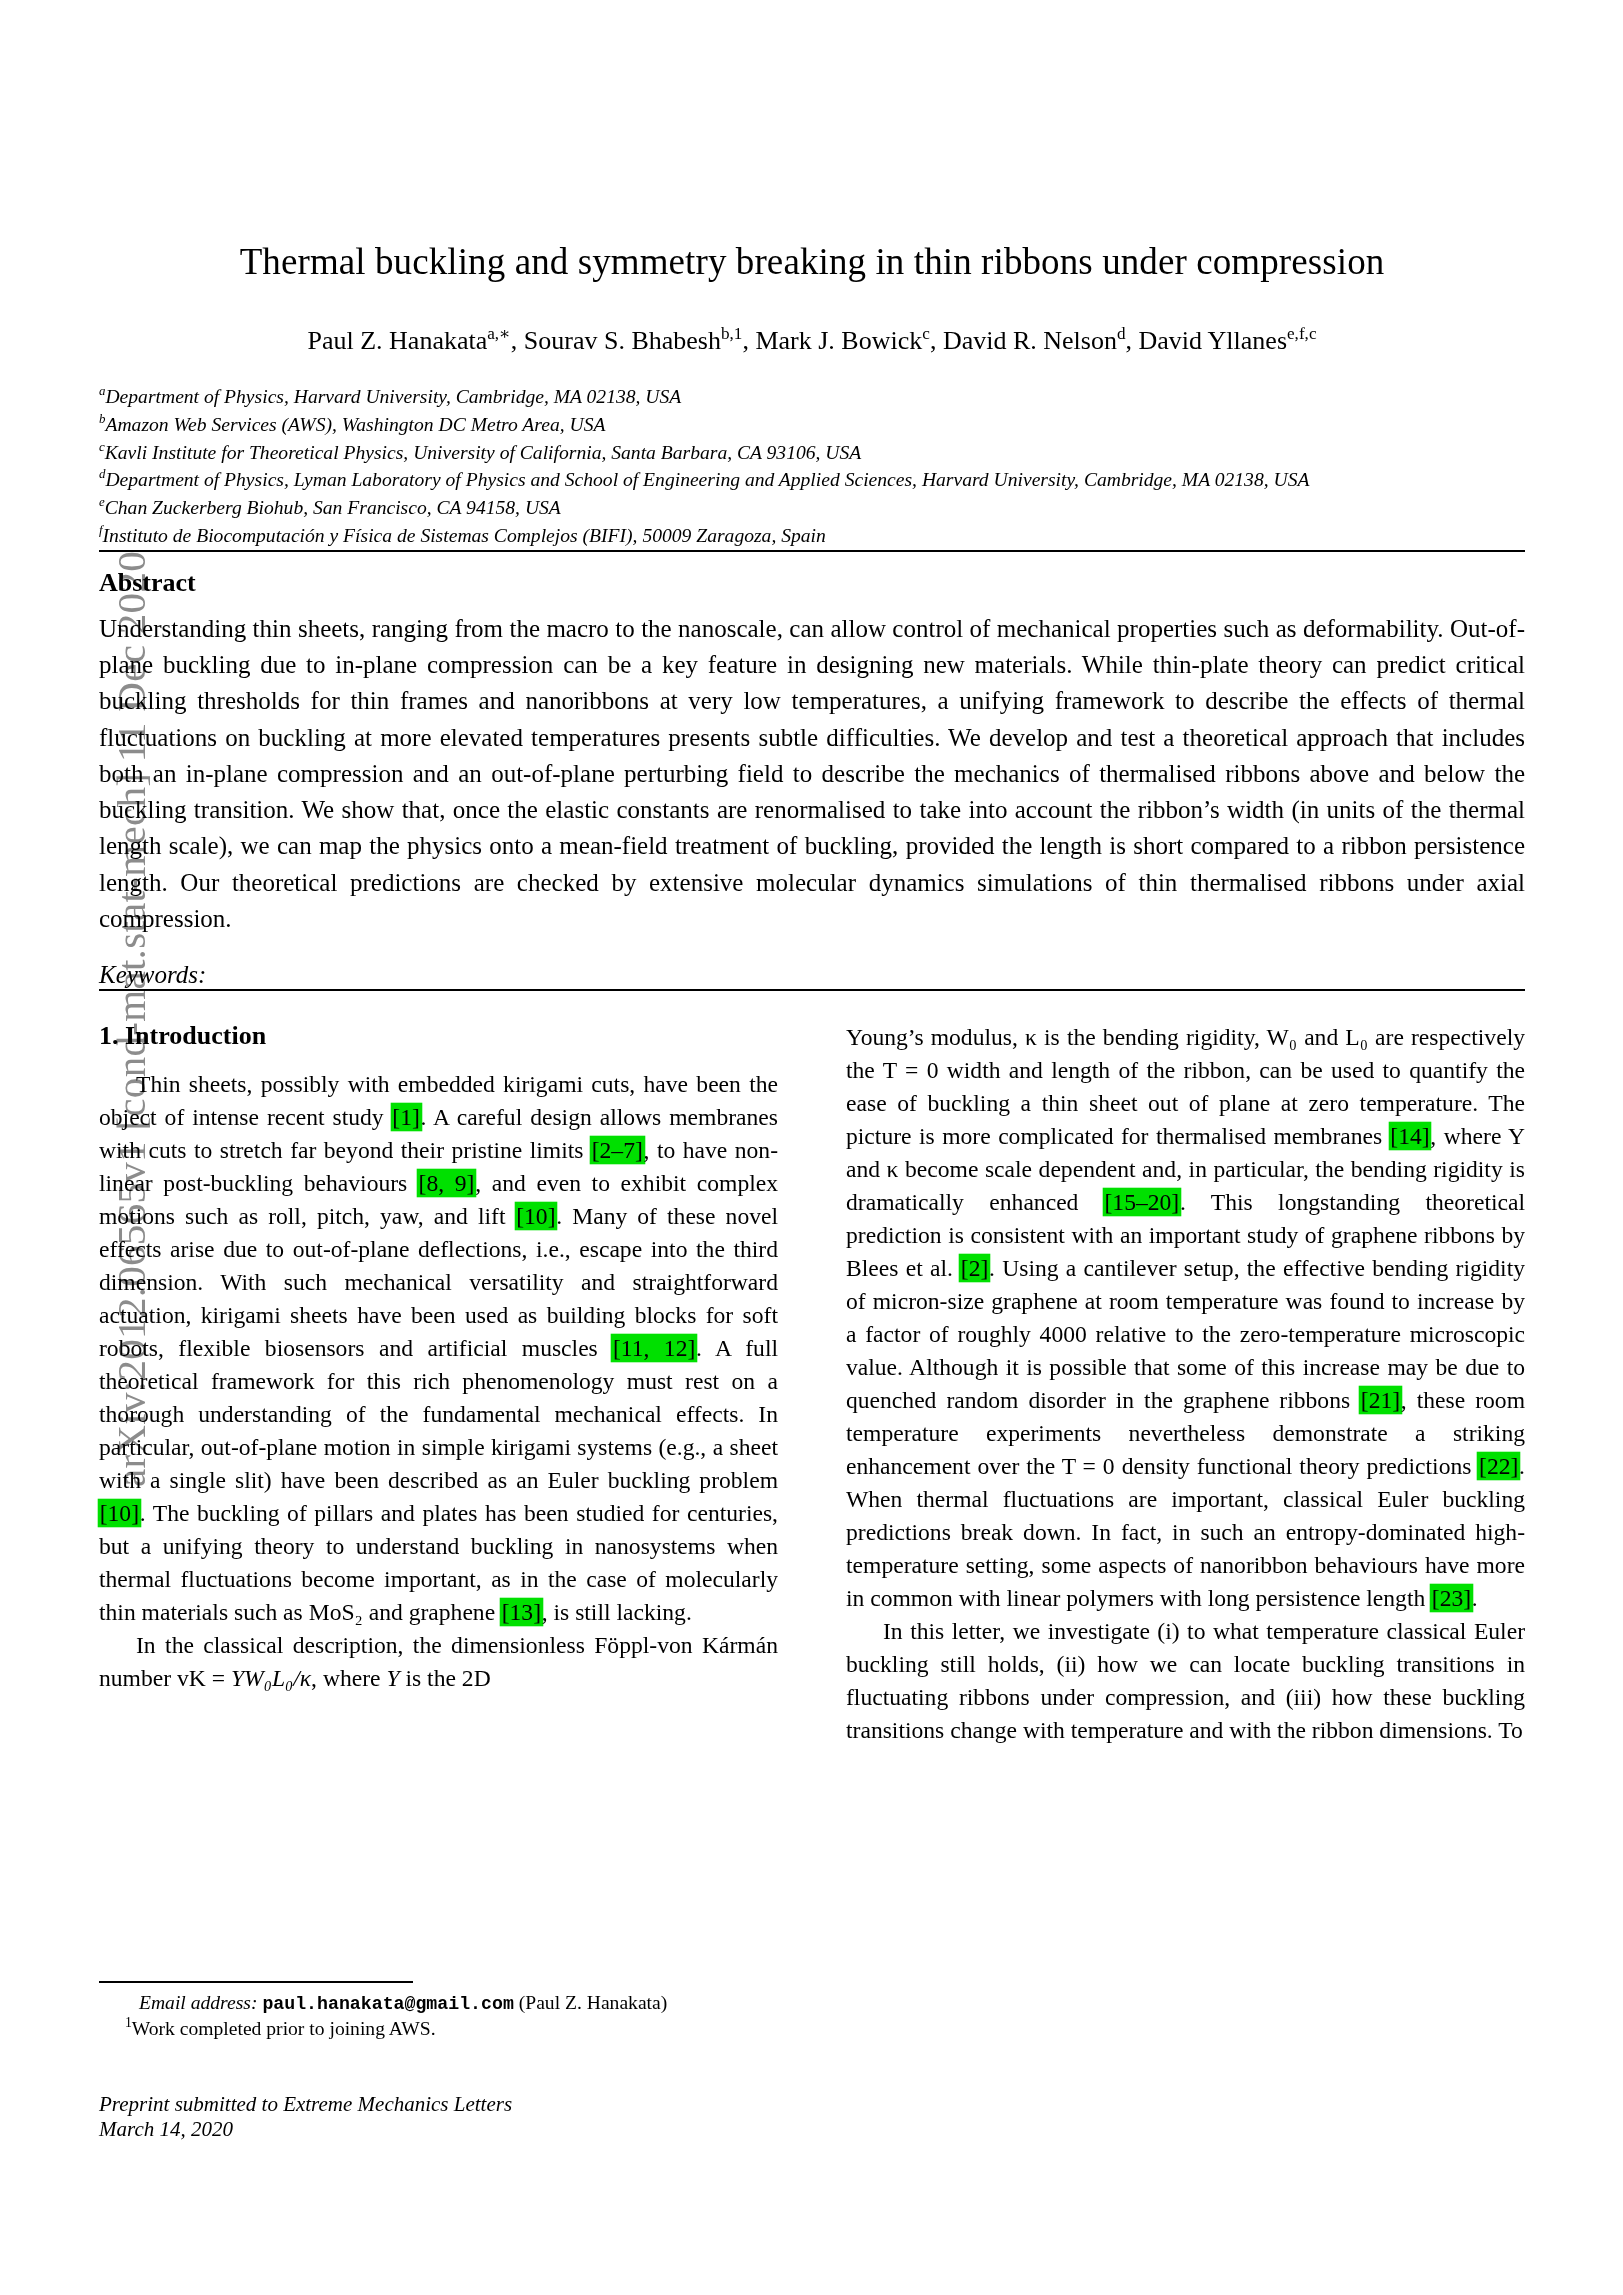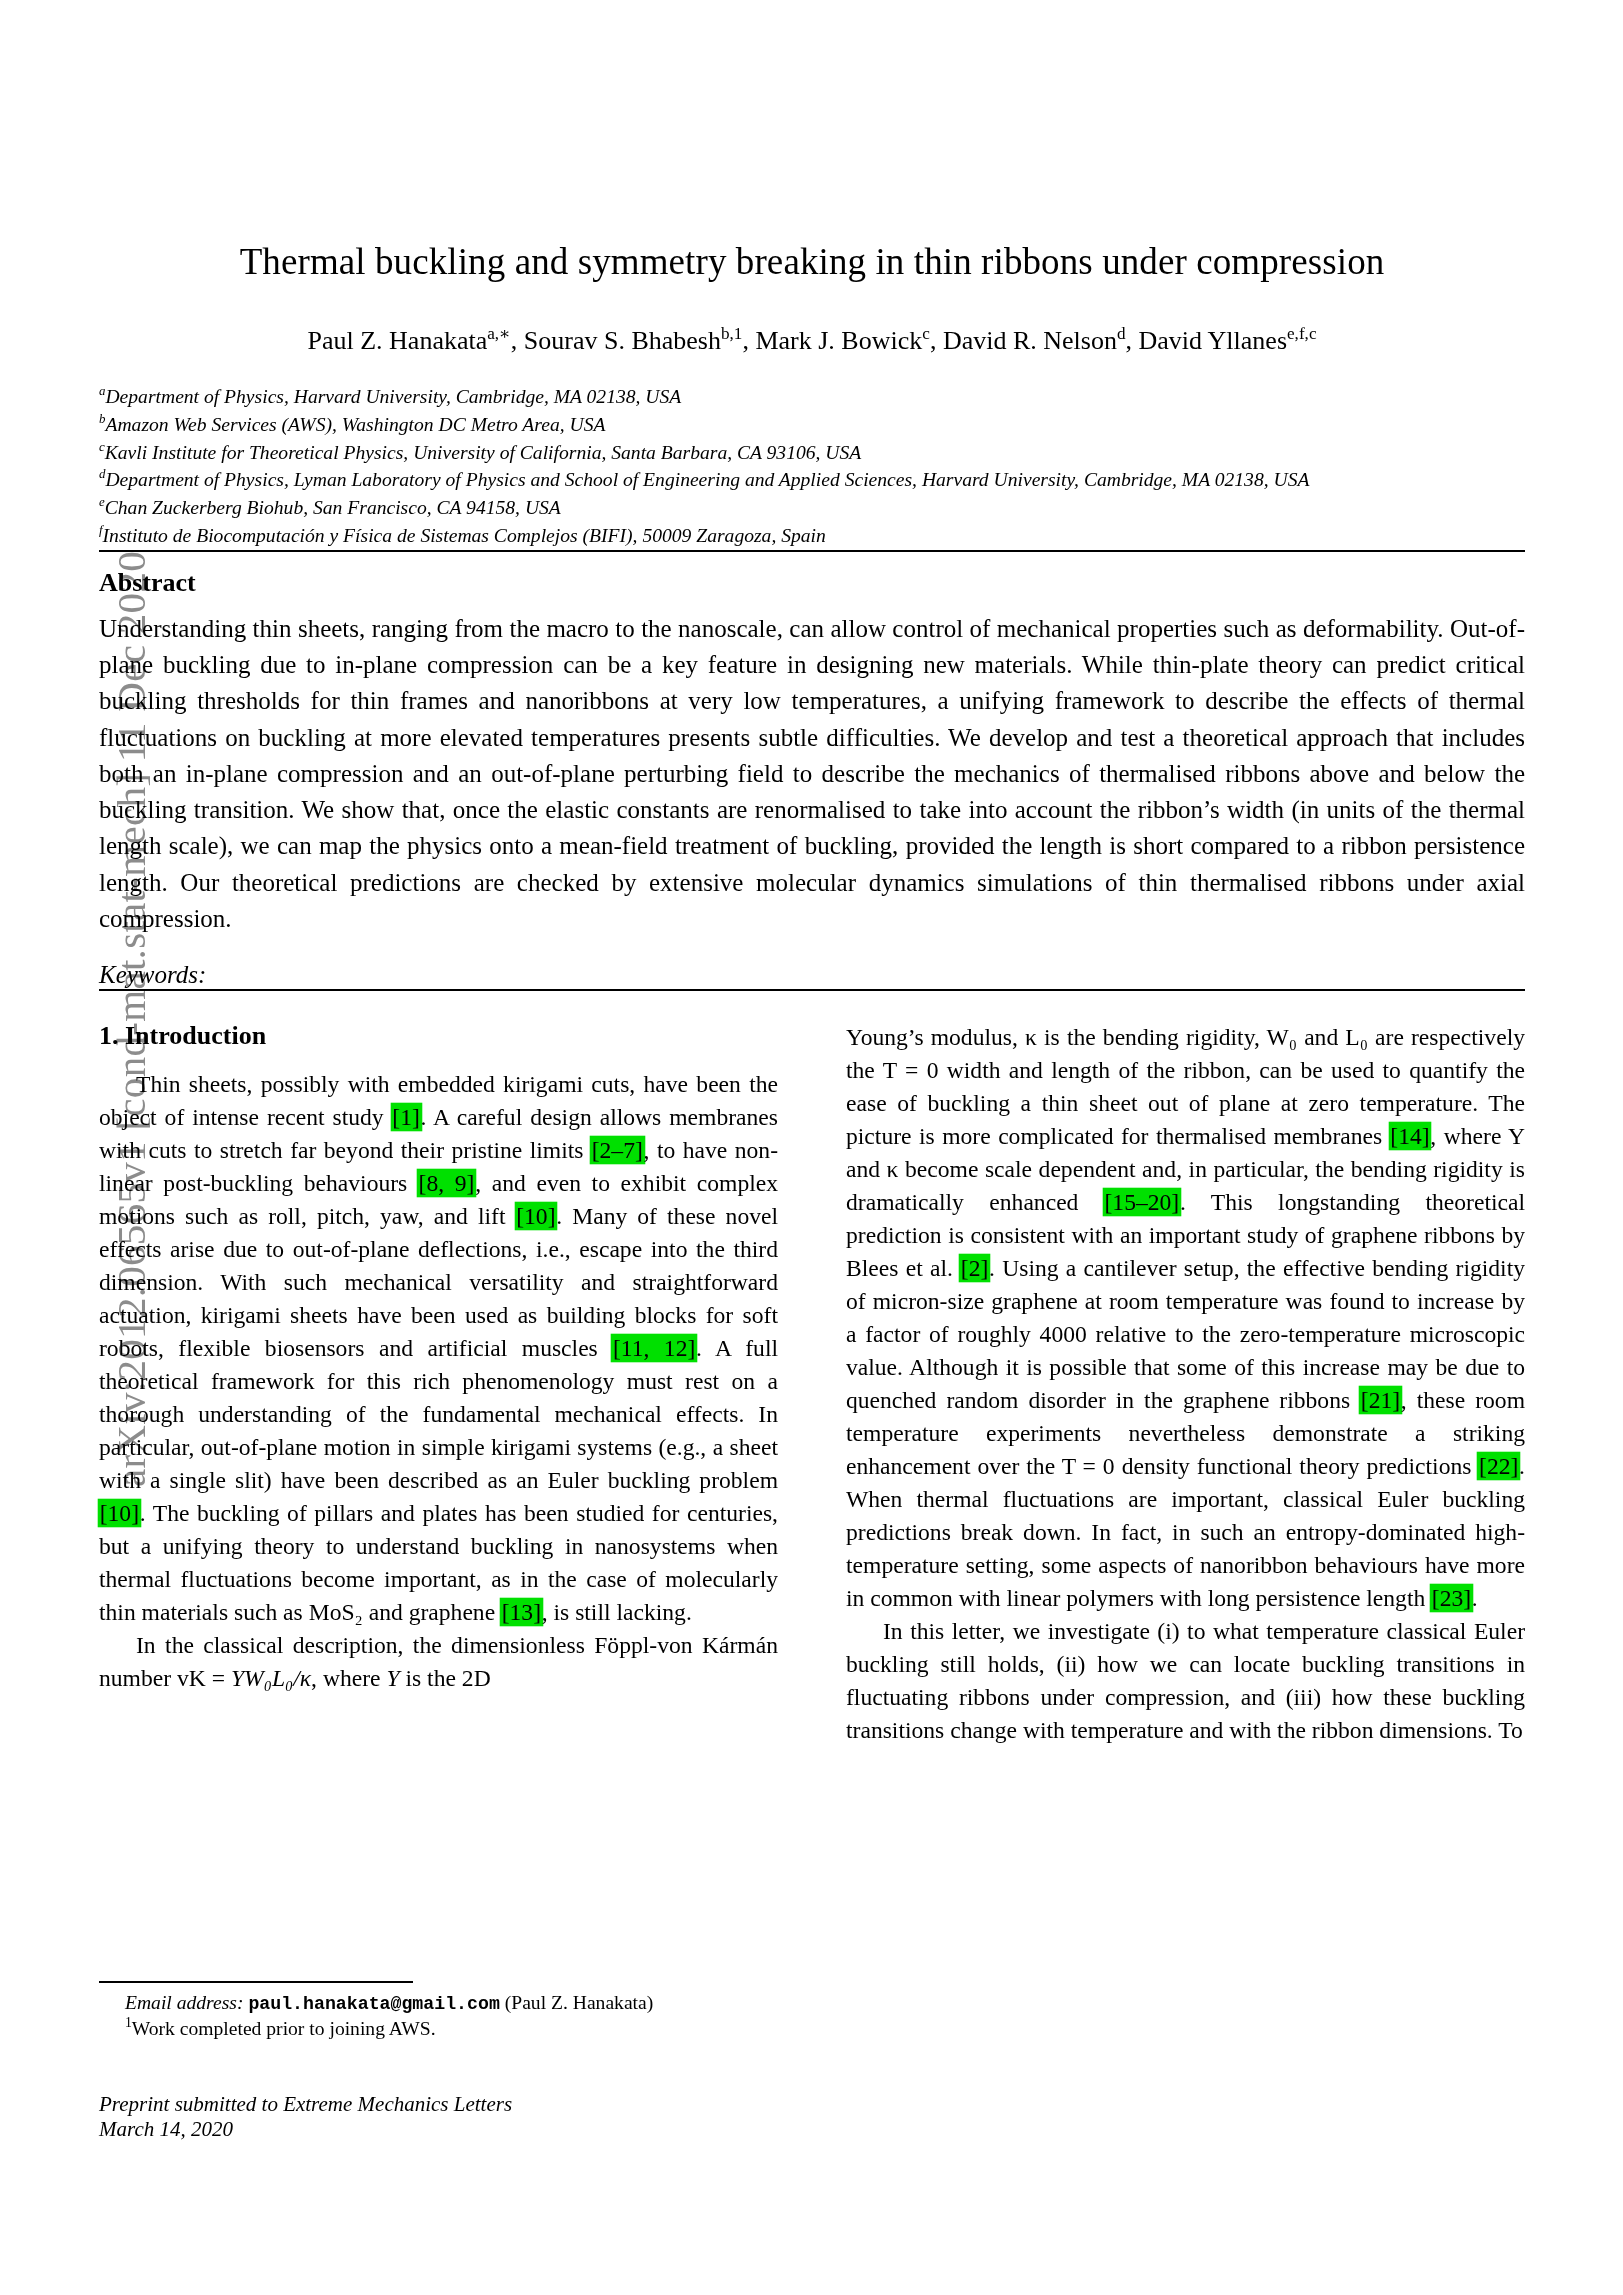--- a/index.html
+++ b/index.html
@@ -153,21 +153,21 @@
     font-size: 19.6px;
     line-height: 1.34;
     margin: 0;
     text-indent: 26px;
   }
   .fn .mono {
     font-family: "Liberation Mono", "DejaVu Sans Mono", monospace;
     font-size: 0.93em;
     font-weight: bold;
   }
-  .fn i { font-style: italic; }
+  .fn i { font-style: italic; margin-left: 14px; }
 
   
   .footer {
     position: absolute;
     left: 99px;
     top: 2092px;
     width: 1426px;
     display: flex;
     justify-content: space-between;
     font-style: italic;

